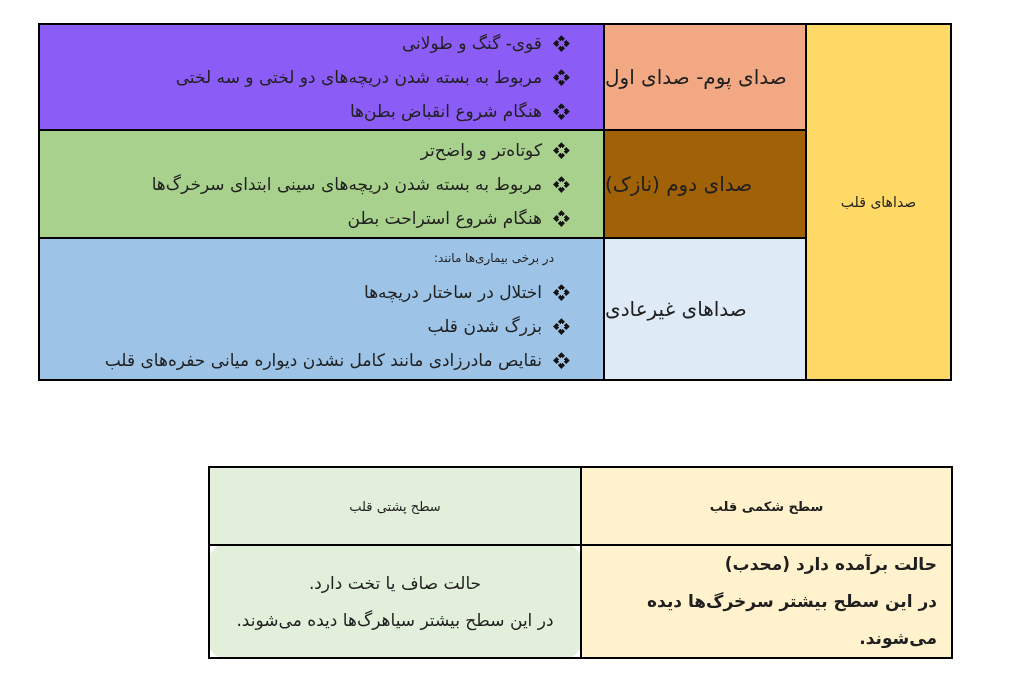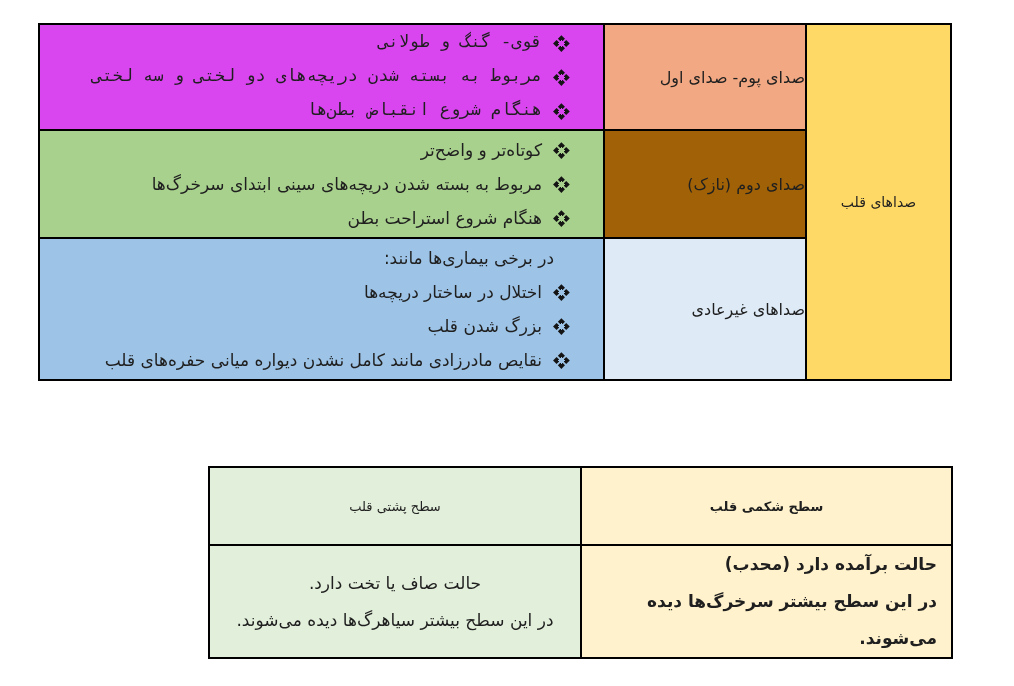--- a/index.html
+++ b/index.html
@@ -9,51 +9,51 @@
   }
   .tbl-wrap{position:absolute;}
   #wrap-sounds{left:38px;top:23px;}
   #wrap-surfaces{left:208px;top:466px;}
   table{border-collapse:collapse;table-layout:fixed;direction:rtl;}
   td{border:2px solid #000000;padding:0;vertical-align:middle;}
   #sounds-table{width:912px;}
   #surfaces-table{width:743px;}
 
   
-  .bg-orange{background:#d946ef;font-family:Liberation Mono, monospace;}
+  .bg-orange{background:#8b5cf6;}
   .bg-salmon{background:#F2A983;}
   .bg-green{background:#A9D18E;}
   .bg-ltgreen{background:#a16207;}
   .bg-blue{background:#9DC3E6;}
   .bg-ltblue{background:#DEEBF7;}
   .bg-yellow{background:#FFD966;}
   .bg-cream{background:#FFF2CC;font-weight:bold;}
   .bg-mint{background:#E2EFDA;}
 
-  .label-cell{text-align:right;font-size:16px;}
+  .label-cell{text-align:left;font-size:20px;}
   .group-cell{text-align:center;font-size:14px;}
 
   .list{display:flex;flex-direction:column;justify-content:center;height:100%;padding:0 34px;}
   .li{display:flex;align-items:center;gap:12px;line-height:34px;min-height:34px;font-size:17px;}
-  .intro{line-height:34px;min-height:34px;font-size:17px;margin-inline-start:15px;}
+  .intro{line-height:34px;min-height:34px;font-size:12px;margin-inline-start:15px;}
 
   
   .bullet-icon{display:inline-block;width:15px;height:15px;position:relative;flex:0 0 15px;}
   .bullet-icon::before{
     content:"";position:absolute;left:5px;top:5px;width:4.8px;height:4.8px;
     transform:rotate(45deg);background:transparent;
     box-shadow:3.4px 3.4px 0 0 #141414, 3.4px -3.4px 0 0 #141414,
                -3.4px 3.4px 0 0 #141414, -3.4px -3.4px 0 0 #141414;
   }
 
   .th-cell{text-align:center;font-size:13px;}
   .body-cell{font-size:17px;}
   .body-cell .line{line-height:37px;}
   .align-end{text-align:right;padding:0 14px;}
-  .align-center{text-align:center;padding:0 8px;}
+  .align-center{text-align:center;padding:0 8px;border-radius:15px;}
 </style>
 </head>
 <body>
 
 <div class="tbl-wrap" id="wrap-sounds">
   <table id="sounds-table" dir="rtl">
     <colgroup>
       <col style="width:145px">
       <col style="width:202px">
       <col style="width:565px">

